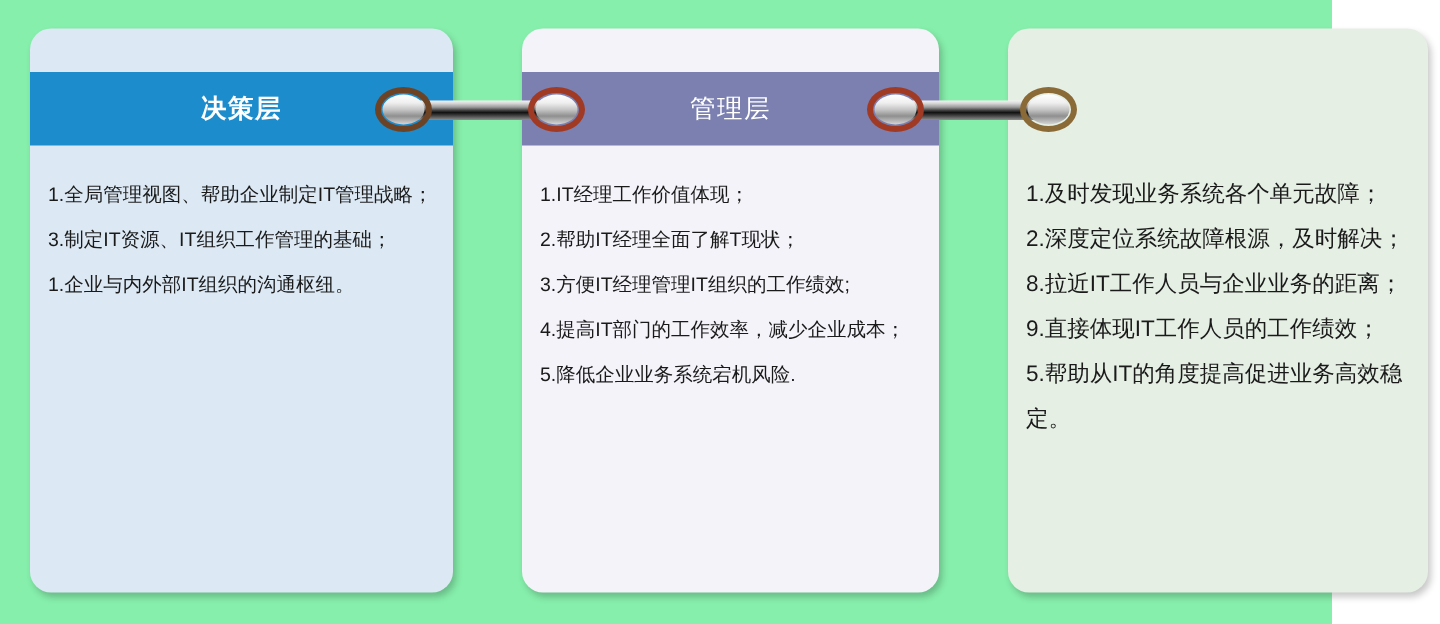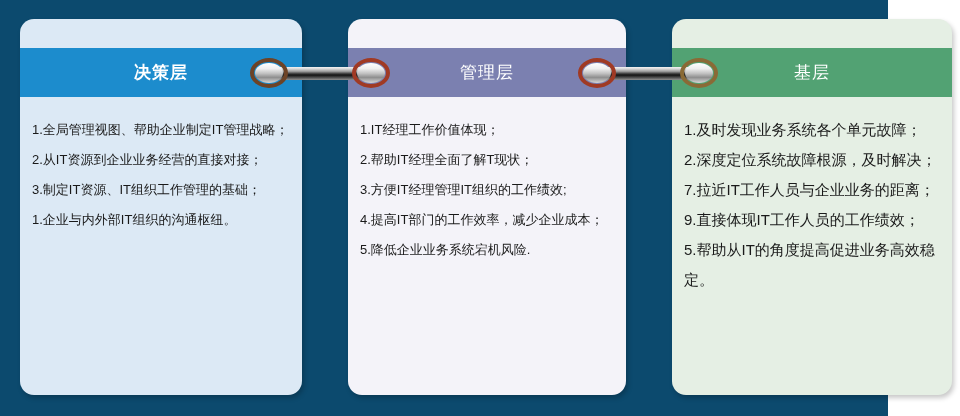--- a/index.html
+++ b/index.html
@@ -13,21 +13,21 @@
     height: 416px;
     font-family: "Liberation Sans", "DejaVu Sans", sans-serif;
     overflow: hidden;
     position: relative;
   }
 
   #stage {
     position: relative;
     width: 888px;
     height: 416px;
-    background: #0c4a6e;
+    background: #86efac;
   }
 
   
   .card {
     position: absolute;
     top: 19px;
     height: 376px;
     border-radius: 14px;
     box-shadow: 2px 3px 5px rgba(0,0,0,0.22);
     overflow: hidden;
@@ -138,47 +138,43 @@
 <body>
 
 <div id="stage">
 
   <div class="card card-1">
     <div class="card-header">
       <span class="card-title">决策层</span>
     </div>
     <div class="card-body">
       <div class="body-line">1.全局管理视图、帮助企业制定IT管理战略；</div>
-      <div class="body-line">2.从IT资源到企业业务经营的直接对接；</div>
       <div class="body-line">3.制定IT资源、IT组织工作管理的基础；</div>
       <div class="body-line">1.企业与内外部IT组织的沟通枢纽。</div>
     </div>
   </div>
 
   <div class="card card-2">
     <div class="card-header">
       <span class="card-title">管理层</span>
     </div>
     <div class="card-body">
       <div class="body-line">1.IT经理工作价值体现；</div>
       <div class="body-line">2.帮助IT经理全面了解T现状；</div>
       <div class="body-line">3.方便IT经理管理IT组织的工作绩效;</div>
       <div class="body-line">4.提高IT部门的工作效率，减少企业成本；</div>
       <div class="body-line">5.降低企业业务系统宕机风险.</div>
     </div>
   </div>
 
   <div class="card card-3">
-    <div class="card-header">
-      <span class="card-title">基层</span>
-    </div>
     <div class="card-body">
       <div class="body-line">1.及时发现业务系统各个单元故障；</div>
       <div class="body-line">2.深度定位系统故障根源，及时解决；</div>
-      <div class="body-line">7.拉近IT工作人员与企业业务的距离；</div>
+      <div class="body-line">8.拉近IT工作人员与企业业务的距离；</div>
       <div class="body-line">9.直接体现IT工作人员的工作绩效；</div>
       <div class="body-line">5.帮助从IT的角度提高促进业务高效稳定。</div>
     </div>
   </div>
 
   <div class="connector connector-1">
     <div class="conn-bar"></div>
     <div class="eyelet left conn-e-dark">
       <div class="hole"></div>
       <div class="ring"></div>

